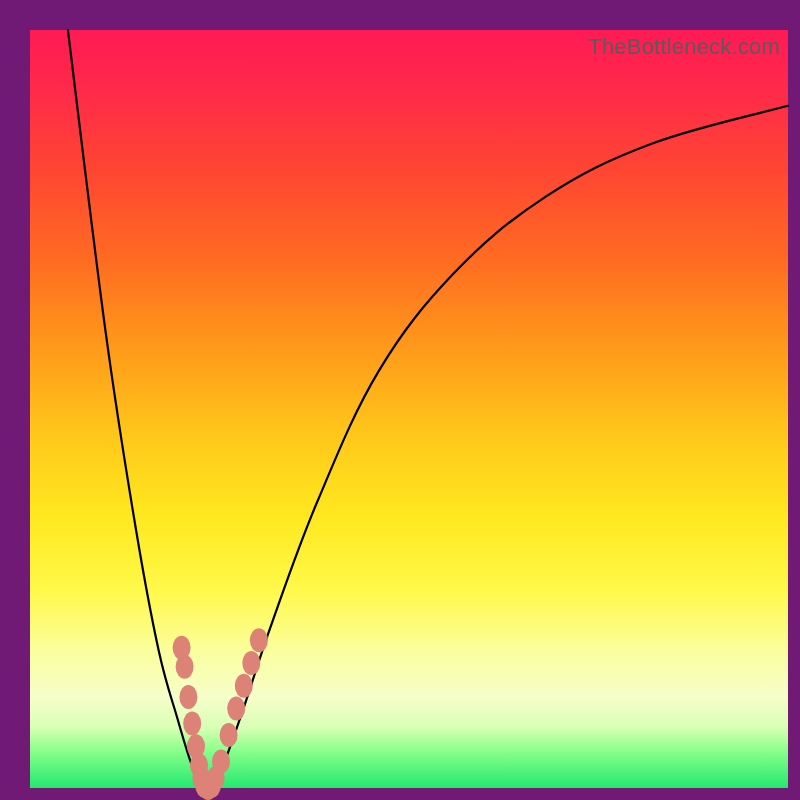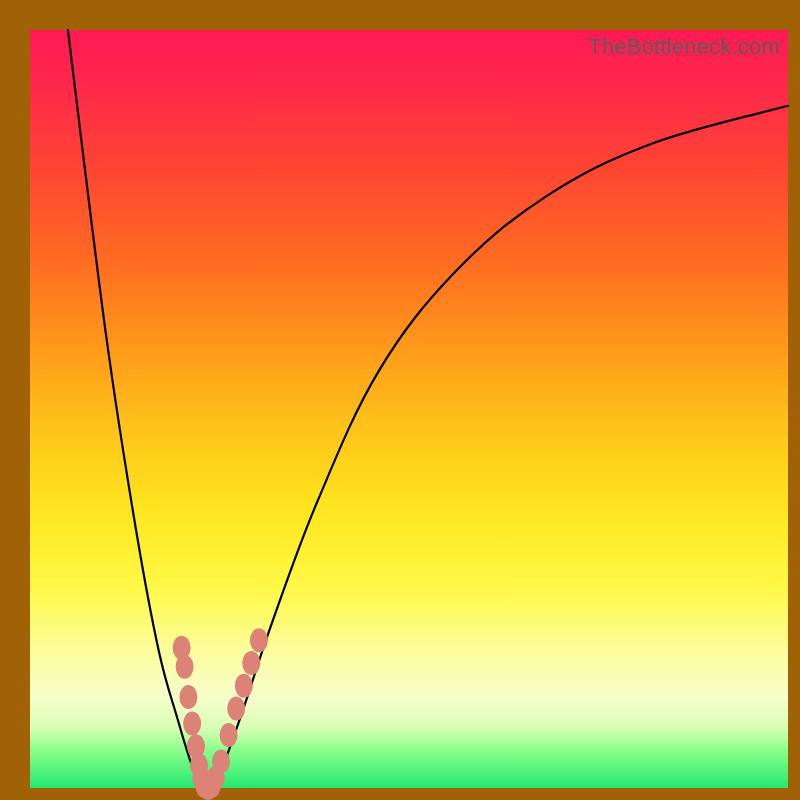--- a/index.html
+++ b/index.html
@@ -10,21 +10,21 @@
     overflow: hidden;
     background: #000;
     font-family: Arial, Helvetica, sans-serif;
   }
   .frame {
     position: absolute;
     left: 0;
     top: 0;
     width: 800px;
     height: 800px;
-    background: #a16207;
+    background: #701a75;
   }
   .plot {
     position: absolute;
     left: 30px;
     top: 30px;
     width: 758px;
     height: 758px;
     background: linear-gradient(
       to bottom,
       #ff1a55 0%,

